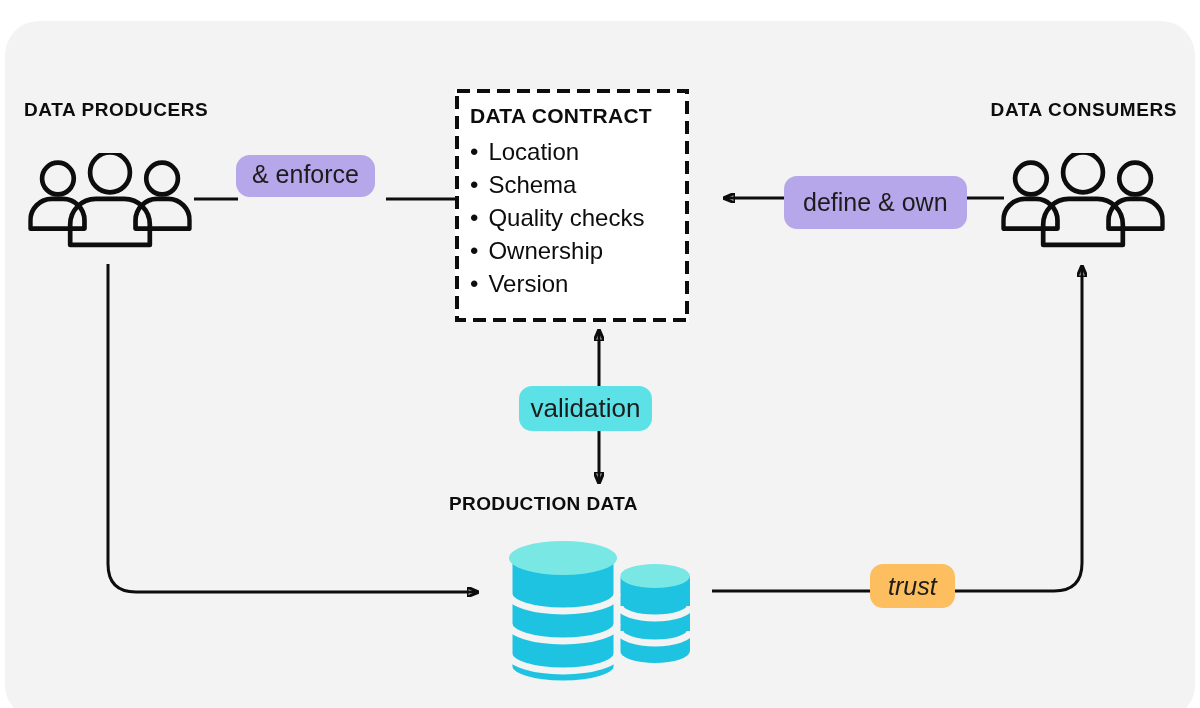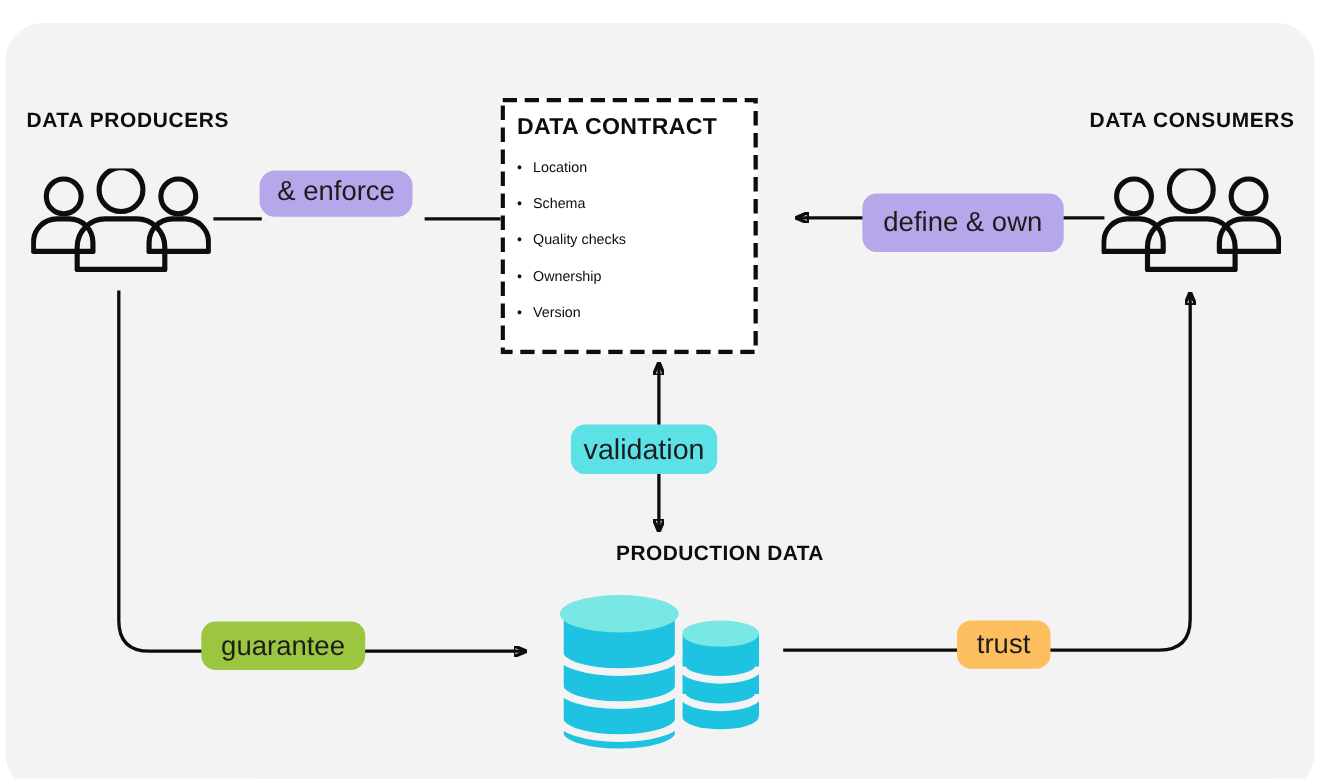--- a/index.html
+++ b/index.html
@@ -20,45 +20,45 @@
   .stage{position:relative;width:1200px;height:708px;margin-top:16px;}
   .panel{position:absolute;left:5px;top:5px;width:1190px;height:698px;
     background:var(--panel_bg);border-radius:34px;}
   .connectors{position:absolute;left:0;top:0;width:1200px;height:708px;z-index:1;}
   .connectors path{stroke:var(--ink);stroke-width:3;fill:none;}
 
   .hdr{position:absolute;z-index:3;font-weight:700;font-size:19px;letter-spacing:0.6px;
     color:var(--ink);white-space:nowrap;}
   .hdr-producers{left:24px;top:83px;}
   .hdr-consumers{right:23px;top:83px;}
-  .hdr-production{left:449px;top:477px;width:300px;text-align:right;letter-spacing:0.4px;}
+  .hdr-production{left:449px;top:477px;width:300px;text-align:left;letter-spacing:0.4px;}
 
   .people{position:absolute;z-index:2;}
   .people-svg{stroke:var(--ink);stroke-width:4.6;fill:none;stroke-linejoin:round;}
 
   .contract-box{position:absolute;left:455px;top:73px;width:234px;height:233px;
     background:var(--box_bg);z-index:2;}
   .contract-dash{position:absolute;left:0;top:0;width:100%;height:100%;}
   .contract-dash rect{fill:none;stroke:var(--ink);stroke-width:4;stroke-dasharray:13 7;}
   .contract-content{position:relative;padding:15px 8px 0 15px;}
   .contract-title{font-weight:700;font-size:21px;letter-spacing:0.3px;margin-bottom:7px;}
   .contract-list{list-style:none;}
-  .contract-list li{font-size:13px;line-height:33px;white-space:nowrap;}
+  .contract-list li{font-size:24px;line-height:33px;white-space:nowrap;}
   .contract-list li::before{content:"•";margin-right:10px;}
 
   .badge{position:absolute;z-index:3;display:flex;align-items:center;justify-content:center;
     font-size:25px;color:#1c1c1c;border-radius:13px;white-space:nowrap;}
   .badge-implement{left:236px;top:139px;display:block;background:transparent;border-radius:0;}
   .badge-implement span{display:block;background:var(--purple);padding:5px 16px 8px;
     border-radius:14px;line-height:29px;width:max-content;}
   .badge-implement span + span{margin-top:-12px;}
   .badge-define{left:784px;top:160px;height:53px;padding:0 19px;background:var(--purple);}
   .badge-validation{left:519px;top:370px;width:133px;height:45px;background:var(--turquoise);font-size:26px;}
   .badge-guarantee{left:183px;top:549px;height:44px;padding:0 18px;background:var(--green);}
-  .badge-trust{left:870px;top:548px;height:44px;padding:0 18px;background:var(--orange);}
+  .badge-trust{left:870px;top:548px;height:44px;padding:0 18px;background:var(--orange);font-style:italic;}
 
   .db{position:absolute;left:505px;top:518px;z-index:2;}
   .db .body{fill:var(--db_body);}
   .db .cap{fill:var(--db_top);}
   .db .sep{stroke:var(--panel_bg);stroke-width:7;fill:none;}
   .db .halo{stroke:var(--panel_bg);stroke-width:7;}
 </style>
 </head>
 <body>
 
@@ -119,21 +119,20 @@
           <li>Version</li>
         </ul>
     </div>
   </div>
 
   <div class="badge badge-implement">
     <span>&amp; enforce</span>
   </div>
   <div class="badge badge-define">define &amp; own</div>
   <div class="badge badge-validation">validation</div>
-  <div class="badge badge-guarantee">guarantee</div>
   <div class="badge badge-trust">trust</div>
 
   <svg class="db" width="190" height="155" viewBox="0 0 190 155">
 
     <g>
       <path class="body" d="M115,42 V117 a35,12 0 0 0 70,0 V42 z"></path>
       <path class="sep" d="M115,72 a35,12 0 0 0 70,0"></path>
       <path class="sep" d="M115,97 a35,12 0 0 0 70,0"></path>
       <ellipse class="cap" cx="150" cy="42" rx="35" ry="12"></ellipse>
     </g>

